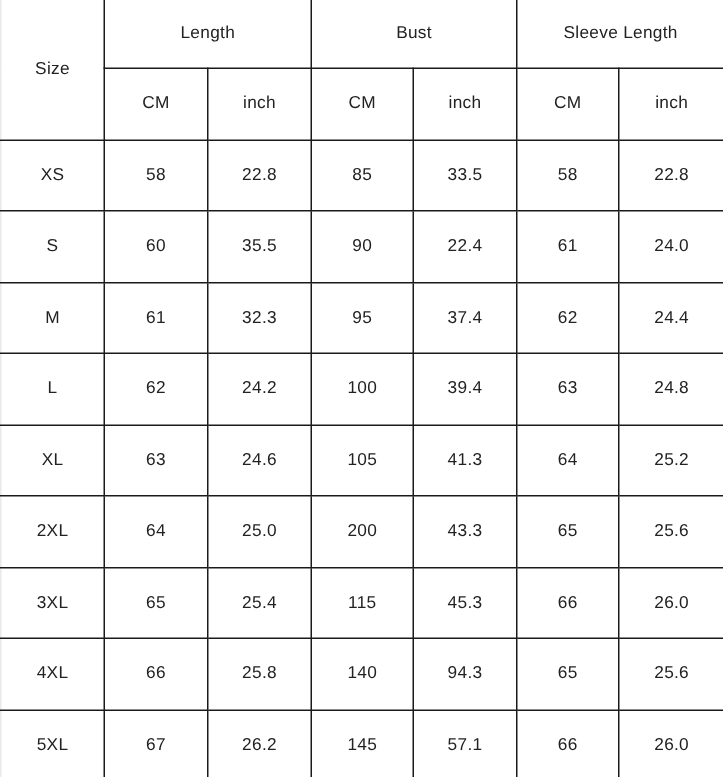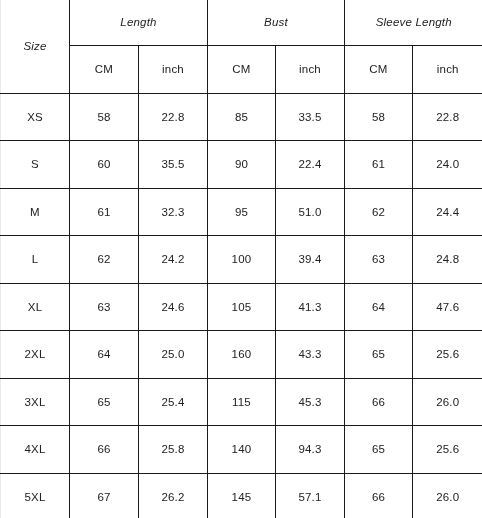--- a/index.html
+++ b/index.html
@@ -39,21 +39,20 @@
     font-weight: normal;
     font-size: 11.5px;
     color: #222222;
     padding: 0;
     letter-spacing: 0.2px;
   }
 
   
   table.size-chart tr.header-group-row > th {
     border-top: none;
-    font-style: italic;
   }
   
   table.size-chart tr > th:first-child,
   table.size-chart tr > td:first-child {
     border-left: 1px solid #e9e9e9;
   }
   
   table.size-chart tr > th:last-child,
   table.size-chart tr > td:last-child {
     border-right: none;
@@ -132,47 +131,47 @@
           <td class="value-cell">90</td>
           <td class="value-cell">22.4</td>
           <td class="value-cell">61</td>
           <td class="value-cell">24.0</td>
         </tr>
         <tr class="data-row">
           <td class="size-cell">M</td>
           <td class="value-cell">61</td>
           <td class="value-cell">32.3</td>
           <td class="value-cell">95</td>
-          <td class="value-cell">51.0</td>
+          <td class="value-cell">37.4</td>
           <td class="value-cell">62</td>
           <td class="value-cell">24.4</td>
         </tr>
         <tr class="data-row">
           <td class="size-cell">L</td>
           <td class="value-cell">62</td>
           <td class="value-cell">24.2</td>
           <td class="value-cell">100</td>
           <td class="value-cell">39.4</td>
           <td class="value-cell">63</td>
           <td class="value-cell">24.8</td>
         </tr>
         <tr class="data-row">
           <td class="size-cell">XL</td>
           <td class="value-cell">63</td>
           <td class="value-cell">24.6</td>
           <td class="value-cell">105</td>
           <td class="value-cell">41.3</td>
           <td class="value-cell">64</td>
-          <td class="value-cell">47.6</td>
+          <td class="value-cell">25.2</td>
         </tr>
         <tr class="data-row">
           <td class="size-cell">2XL</td>
           <td class="value-cell">64</td>
           <td class="value-cell">25.0</td>
-          <td class="value-cell">160</td>
+          <td class="value-cell">200</td>
           <td class="value-cell">43.3</td>
           <td class="value-cell">65</td>
           <td class="value-cell">25.6</td>
         </tr>
         <tr class="data-row">
           <td class="size-cell">3XL</td>
           <td class="value-cell">65</td>
           <td class="value-cell">25.4</td>
           <td class="value-cell">115</td>
           <td class="value-cell">45.3</td>

